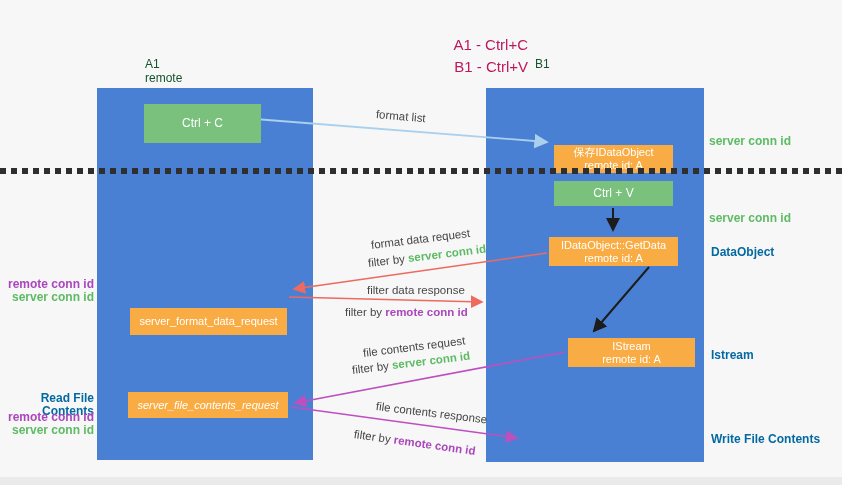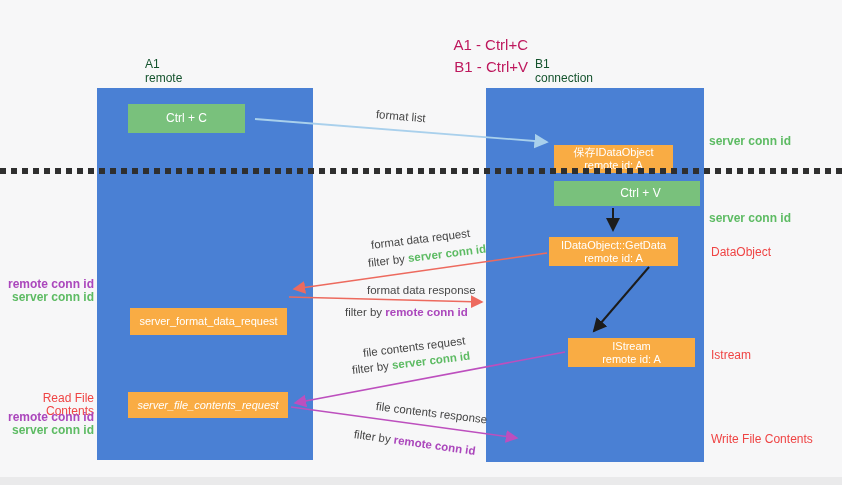--- a/index.html
+++ b/index.html
@@ -44,40 +44,39 @@
     transform-origin:left center; z-index:5;
   }
   .rot-up   { transform:rotate(-7deg); }
   .rot-dn   { transform:rotate(7deg); }
   .rot-dn8  { transform:rotate(8deg); }
   .rot-dn5  { transform:rotate(5deg); }
   .side-label { position:absolute; font-size:12px; white-space:nowrap; z-index:5; }
   .left-stack { position:absolute; left:0; width:94px; text-align:right; line-height:13px; z-index:5; }
   .green-txt  { color:var(--green-text, #5dbb63); font-weight:bold; }
   .purple-txt { color:var(--purple-text, #ab47bc); font-weight:bold; }
-  .gray-txt   { color:#ef4444; font-weight:normal; }
+  .gray-txt   { color:#0369a1; font-weight:bold; }
   .fs12 { font-size:12px; }
 </style>
 </head>
 <body>
 
 <div class="canvas">
 
   <div class="title">
     <div>A1 - Ctrl+C</div>
     <div>B1 - Ctrl+V</div>
   </div>
 
   <div class="col-hdr" style="left:145px; top:57px;">
     <div>A1</div>
     <div>remote</div>
   </div>
   <div class="col-hdr" style="left:535px; top:57px;">
     <div>B1</div>
-    <div>connection</div>
   </div>
 
   <div class="col" style="left:97px; top:88px; width:216px; height:372px;"></div>
   <div class="col" style="left:486px; top:88px; width:218px; height:374px;"></div>
 
   <div class="dotted"></div>
   <div class="bottom-bar"></div>
 
   <svg class="arrows" width="842" height="485">
     <defs>
@@ -96,30 +95,30 @@
     </defs>
     <line class="arrow-blue" x1="255" y1="119" x2="547" y2="142" marker-end="url(#m-blue)"></line>
     <line class="arrow-black" x1="613" y1="208" x2="613" y2="230" marker-end="url(#m-black)"></line>
     <line class="arrow-red" x1="547" y1="253" x2="294" y2="289" marker-end="url(#m-red)"></line>
     <line class="arrow-red" x1="289" y1="297" x2="482" y2="302" marker-end="url(#m-red)"></line>
     <line class="arrow-black" x1="649" y1="267" x2="594" y2="331" marker-end="url(#m-black)"></line>
     <line class="arrow-mag" x1="565" y1="352" x2="295" y2="403" marker-end="url(#m-mag)"></line>
     <line class="arrow-mag" x1="291" y1="407" x2="517" y2="438" marker-end="url(#m-mag)"></line>
   </svg>
 
-  <div class="node green" style="left:128px; top:104px; width:117px; height:29px; font-size:12px;">
+  <div class="node green" style="left:144px; top:104px; width:117px; height:39px; font-size:12px;">
     <div>Ctrl + C</div>
   </div>
 
   <div class="node orange" style="left:554px; top:145px; width:119px; height:28px;">
     <div>保存IDataObject</div>
     <div>remote id: A</div>
   </div>
 
-  <div class="node green" style="left:554px; top:181px; width:119px; height:25px; font-size:12px;padding-left:27px;">
+  <div class="node green" style="left:554px; top:181px; width:119px; height:25px; font-size:12px;">
     <div>Ctrl + V</div>
   </div>
 
   <div class="node orange" style="left:549px; top:237px; width:129px; height:29px;">
     <div>IDataObject::GetData</div>
     <div>remote id: A</div>
   </div>
 
   <div class="node orange" style="left:130px; top:276px; width:157px; height:27px;margin-top:32px;">
     <div>server_format_data_request</div>
@@ -134,21 +133,21 @@
   <div class="node orange" style="left:128px; top:392px; width:160px; height:26px;font-style:italic;">
     <div>server_file_contents_request</div>
   </div>
 
 
   <div class="mid-label rot-dn5" style="left:376px; top:108px;">format list</div>
 
   <div class="mid-label rot-up" style="left:371px; top:239px;">format data request</div>
   <div class="mid-label rot-up" style="left:368px; top:257px;"><span>filter by </span><span class="green-txt">server conn id</span></div>
 
-  <div class="mid-label" style="left:367px; top:284px;">format data response</div>
+  <div class="mid-label" style="left:367px; top:284px;">filter data response</div>
   <div class="mid-label" style="left:345px; top:306px;"><span>filter by </span><span class="purple-txt">remote conn id</span></div>
 
   <div class="mid-label rot-up" style="left:363px; top:347px;">file contents request</div>
   <div class="mid-label rot-up" style="left:352px; top:364px;"><span>filter by </span><span class="green-txt">server conn id</span></div>
 
   <div class="mid-label rot-dn" style="left:376px; top:400px;">file contents response</div>
   <div class="mid-label rot-dn8" style="left:354px; top:428px;"><span>filter by </span><span class="purple-txt">remote conn id</span></div>
 
   <div class="side-label green-txt" style="left:709px; top:134px;">server conn id</div>
   <div class="side-label green-txt" style="left:709px; top:211px;">server conn id</div>

